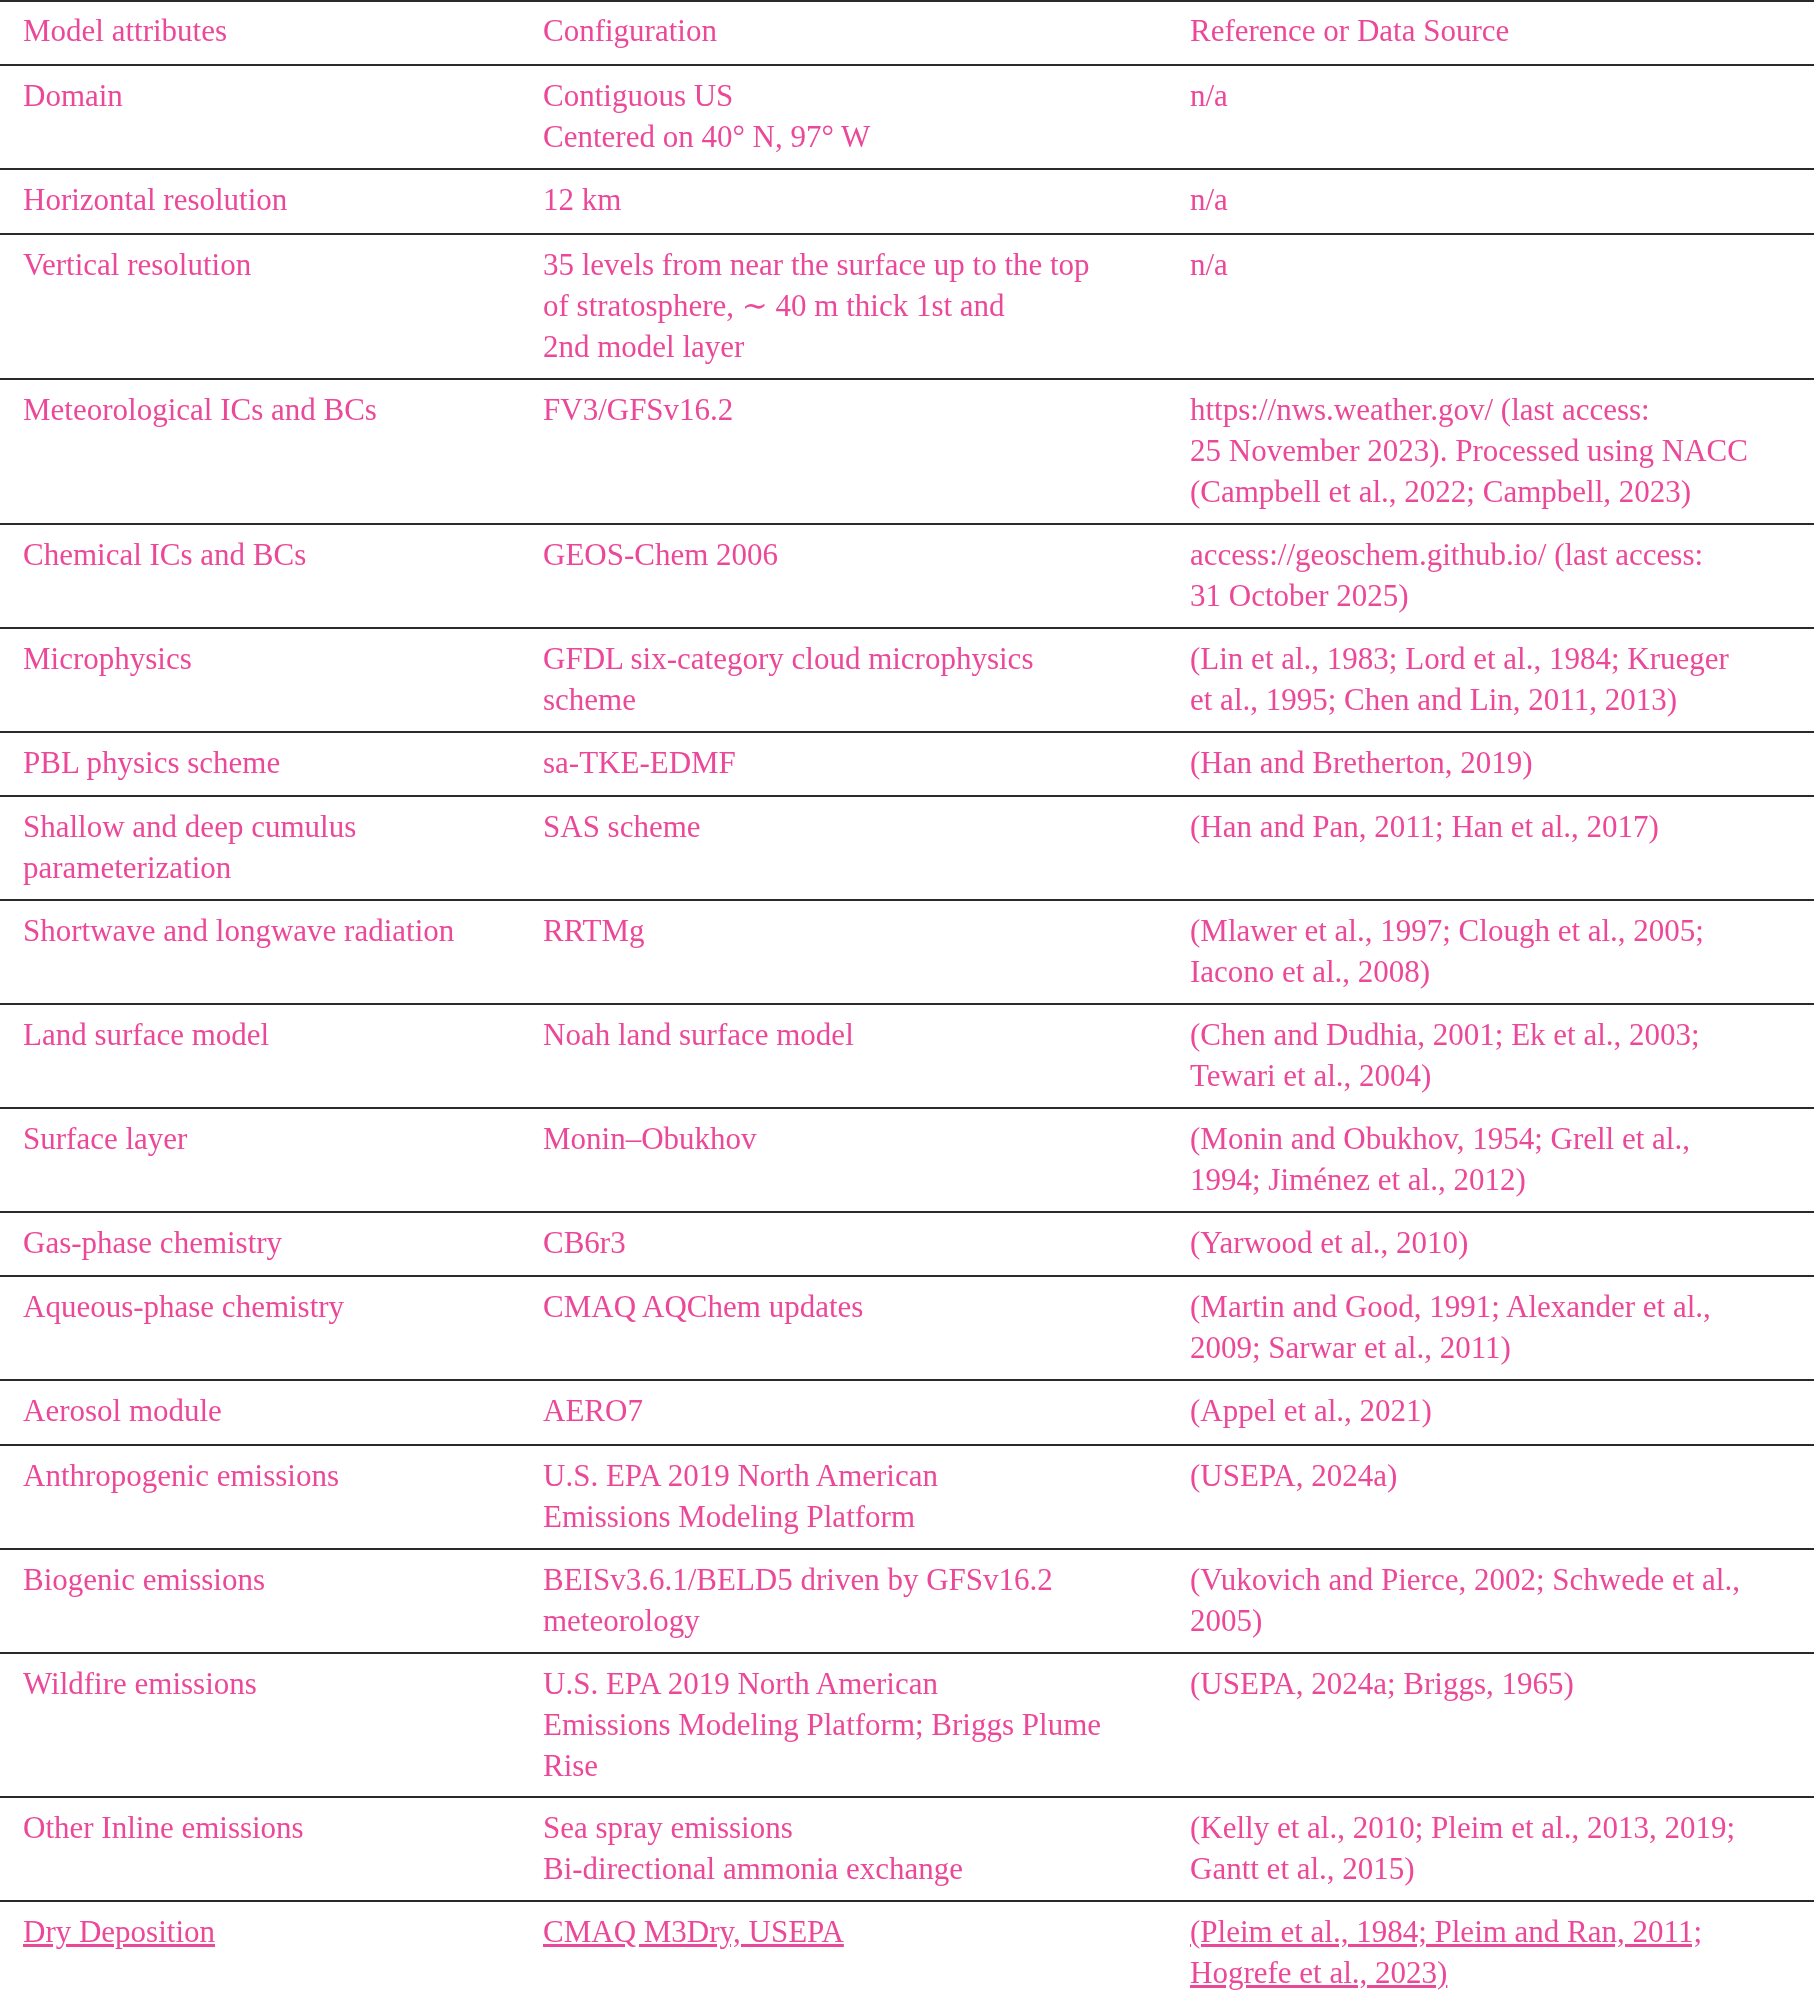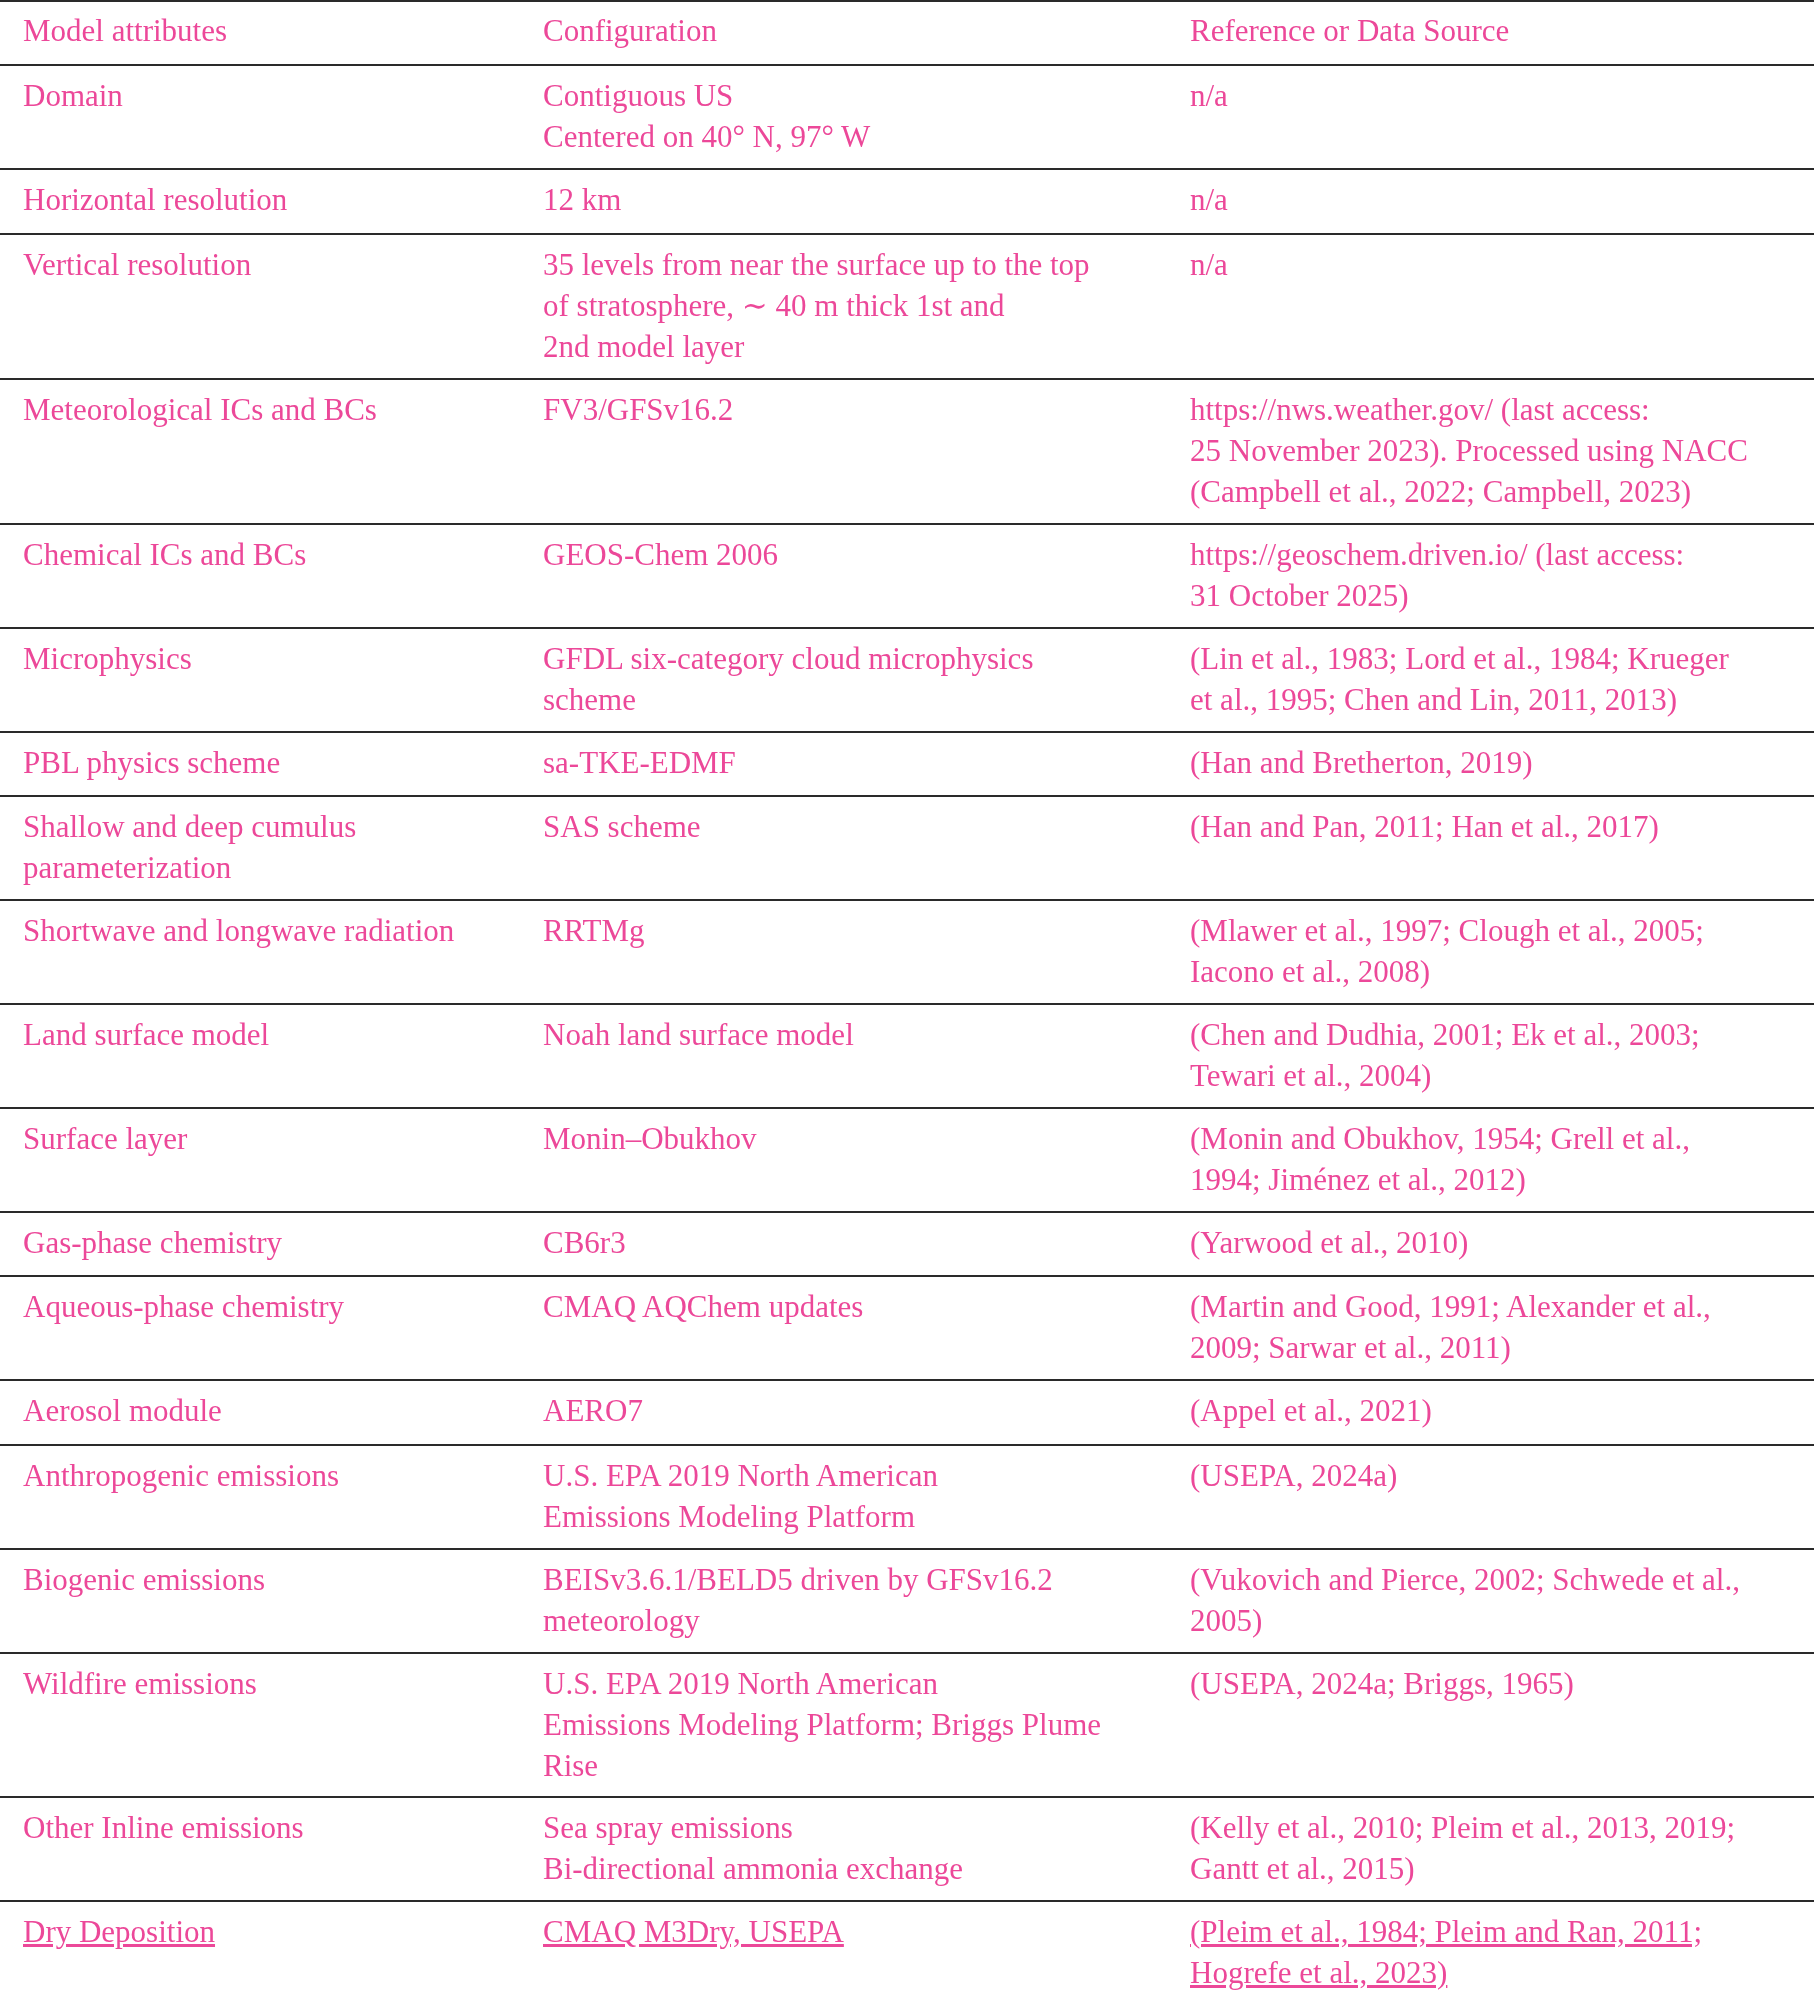--- a/index.html
+++ b/index.html
@@ -99,21 +99,21 @@
           </td>
         </tr>
         <tr style="height: 104px;">
           <td>
             <span class="line">Chemical ICs and BCs</span>
           </td>
           <td>
             <span class="line">GEOS-Chem 2006</span>
           </td>
           <td>
-            <span class="line">https://geoschem.driven.io/ (last access:</span>
+            <span class="line">access://geoschem.github.io/ (last access:</span>
             <span class="line">31 October 2025)</span>
           </td>
         </tr>
         <tr style="height: 104px;">
           <td>
             <span class="line">Microphysics</span>
           </td>
           <td>
             <span class="line">GFDL six-category cloud microphysics</span>
             <span class="line">scheme</span>

